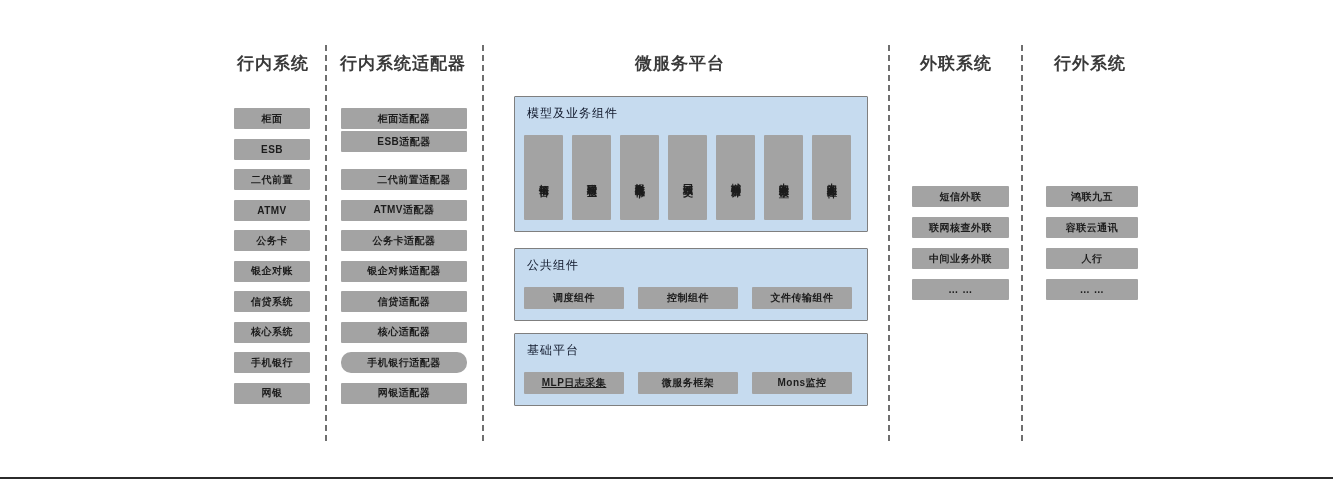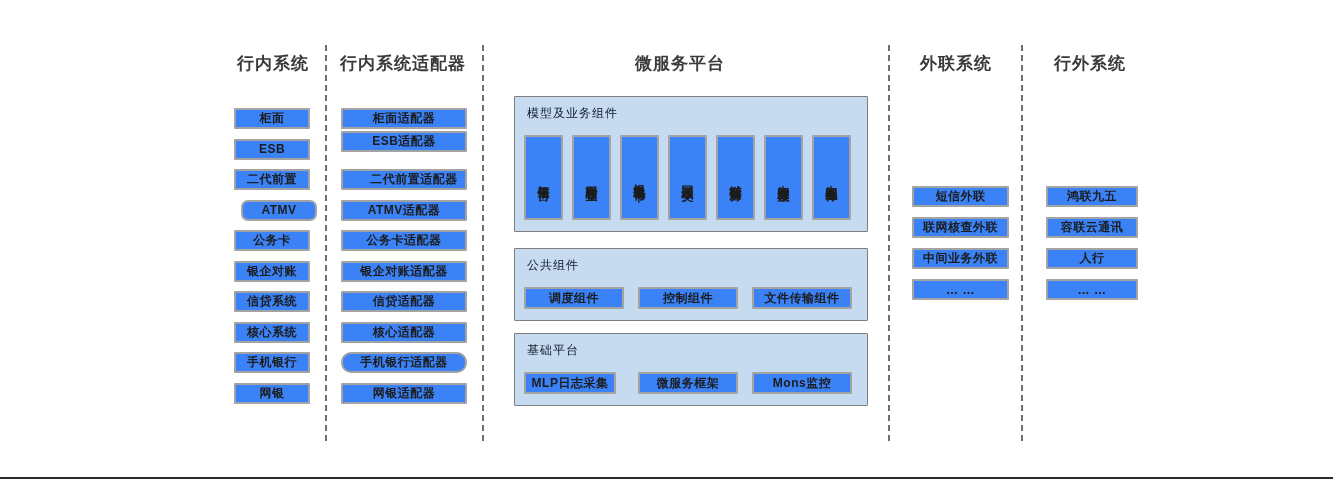--- a/index.html
+++ b/index.html
@@ -47,27 +47,27 @@
     font-weight: bold;
     color: #3a3a3a;
     letter-spacing: 1px;
     white-space: nowrap;
   }
 
   
   .node {
     position: absolute;
     box-sizing: border-box;
-    background: #3b82f6;
+    background: #a3a3a3;
     border: 2px solid #a3a3a3;
     border-radius: 1px;
     display: flex;
     align-items: center;
     justify-content: center;
-    font-size: 12px;
+    font-size: 10px;
     color: #1c1c1c;
     font-weight: bold;
     letter-spacing: 0.5px;
     white-space: nowrap;
   }
 
   
   .node.vertical {
     writing-mode: vertical-rl;
     text-orientation: upright;
@@ -102,21 +102,21 @@
 
   <div class="bottom-rule"></div>
 <div class="divider" style="left: 325px;"></div>
     <div class="divider" style="left: 482px;"></div>
     <div class="divider" style="left: 888px;"></div>
     <div class="divider" style="left: 1021px;"></div>
     <div class="col-title" style="left: 229px; top: 52px; width: 88px;">行内系统</div>
     <div class="node" style="left: 234px; top: 108px; width: 76px; height: 21px;">柜面</div>
     <div class="node" style="left: 234px; top: 138.5px; width: 76px; height: 21px;">ESB</div>
     <div class="node" style="left: 234px; top: 169px; width: 76px; height: 21px;">二代前置</div>
-    <div class="node" style="left: 241px; top: 199.5px; width: 76px; height: 21px; border-radius: 7px;">ATMV</div>
+    <div class="node" style="left: 234px; top: 199.5px; width: 76px; height: 21px;">ATMV</div>
     <div class="node" style="left: 234px; top: 230px; width: 76px; height: 21px;">公务卡</div>
     <div class="node" style="left: 234px; top: 260.5px; width: 76px; height: 21px;">银企对账</div>
     <div class="node" style="left: 234px; top: 291px; width: 76px; height: 21px;">信贷系统</div>
     <div class="node" style="left: 234px; top: 321.5px; width: 76px; height: 21px;">核心系统</div>
     <div class="node" style="left: 234px; top: 352px; width: 76px; height: 21px;">手机银行</div>
     <div class="node" style="left: 234px; top: 382.5px; width: 76px; height: 21px;">网银</div>
     <div class="col-title" style="left: 338px; top: 52px; width: 130px;">行内系统适配器</div>
     <div class="node" style="left: 341px; top: 108px; width: 126px; height: 21px;">柜面适配器</div>
     <div class="node" style="left: 341px; top: 131px; width: 126px; height: 21px;">ESB适配器</div>
     <div class="node" style="left: 341px; top: 169px; width: 126px; height: 21px; padding-left: 20px;">二代前置适配器</div>
@@ -150,16 +150,16 @@
     <div class="node vertical" style="left: 812px; top: 135px; width: 39px; height: 85px;">中间业务组件</div>
     <div class="panel" style="left: 514px; top: 248px; width: 354px; height: 73px;">
       <div class="panel-title">公共组件</div>
     </div>
     <div class="node" style="left: 524px; top: 287px; width: 100px; height: 22px;">调度组件</div>
     <div class="node" style="left: 638px; top: 287px; width: 100px; height: 22px;">控制组件</div>
     <div class="node" style="left: 752px; top: 287px; width: 100px; height: 22px;">文件传输组件</div>
     <div class="panel" style="left: 514px; top: 333px; width: 354px; height: 73px;">
       <div class="panel-title">基础平台</div>
     </div>
-    <div class="node" style="left: 524px; top: 372px; width: 92px; height: 22px;">MLP日志采集</div>
+    <div class="node" style="left: 524px; top: 372px; width: 100px; height: 22px; text-decoration: underline;">MLP日志采集</div>
     <div class="node" style="left: 638px; top: 372px; width: 100px; height: 22px;">微服务框架</div>
     <div class="node" style="left: 752px; top: 372px; width: 100px; height: 22px;">Mons监控</div>
   </div>
 
 </body></html>

